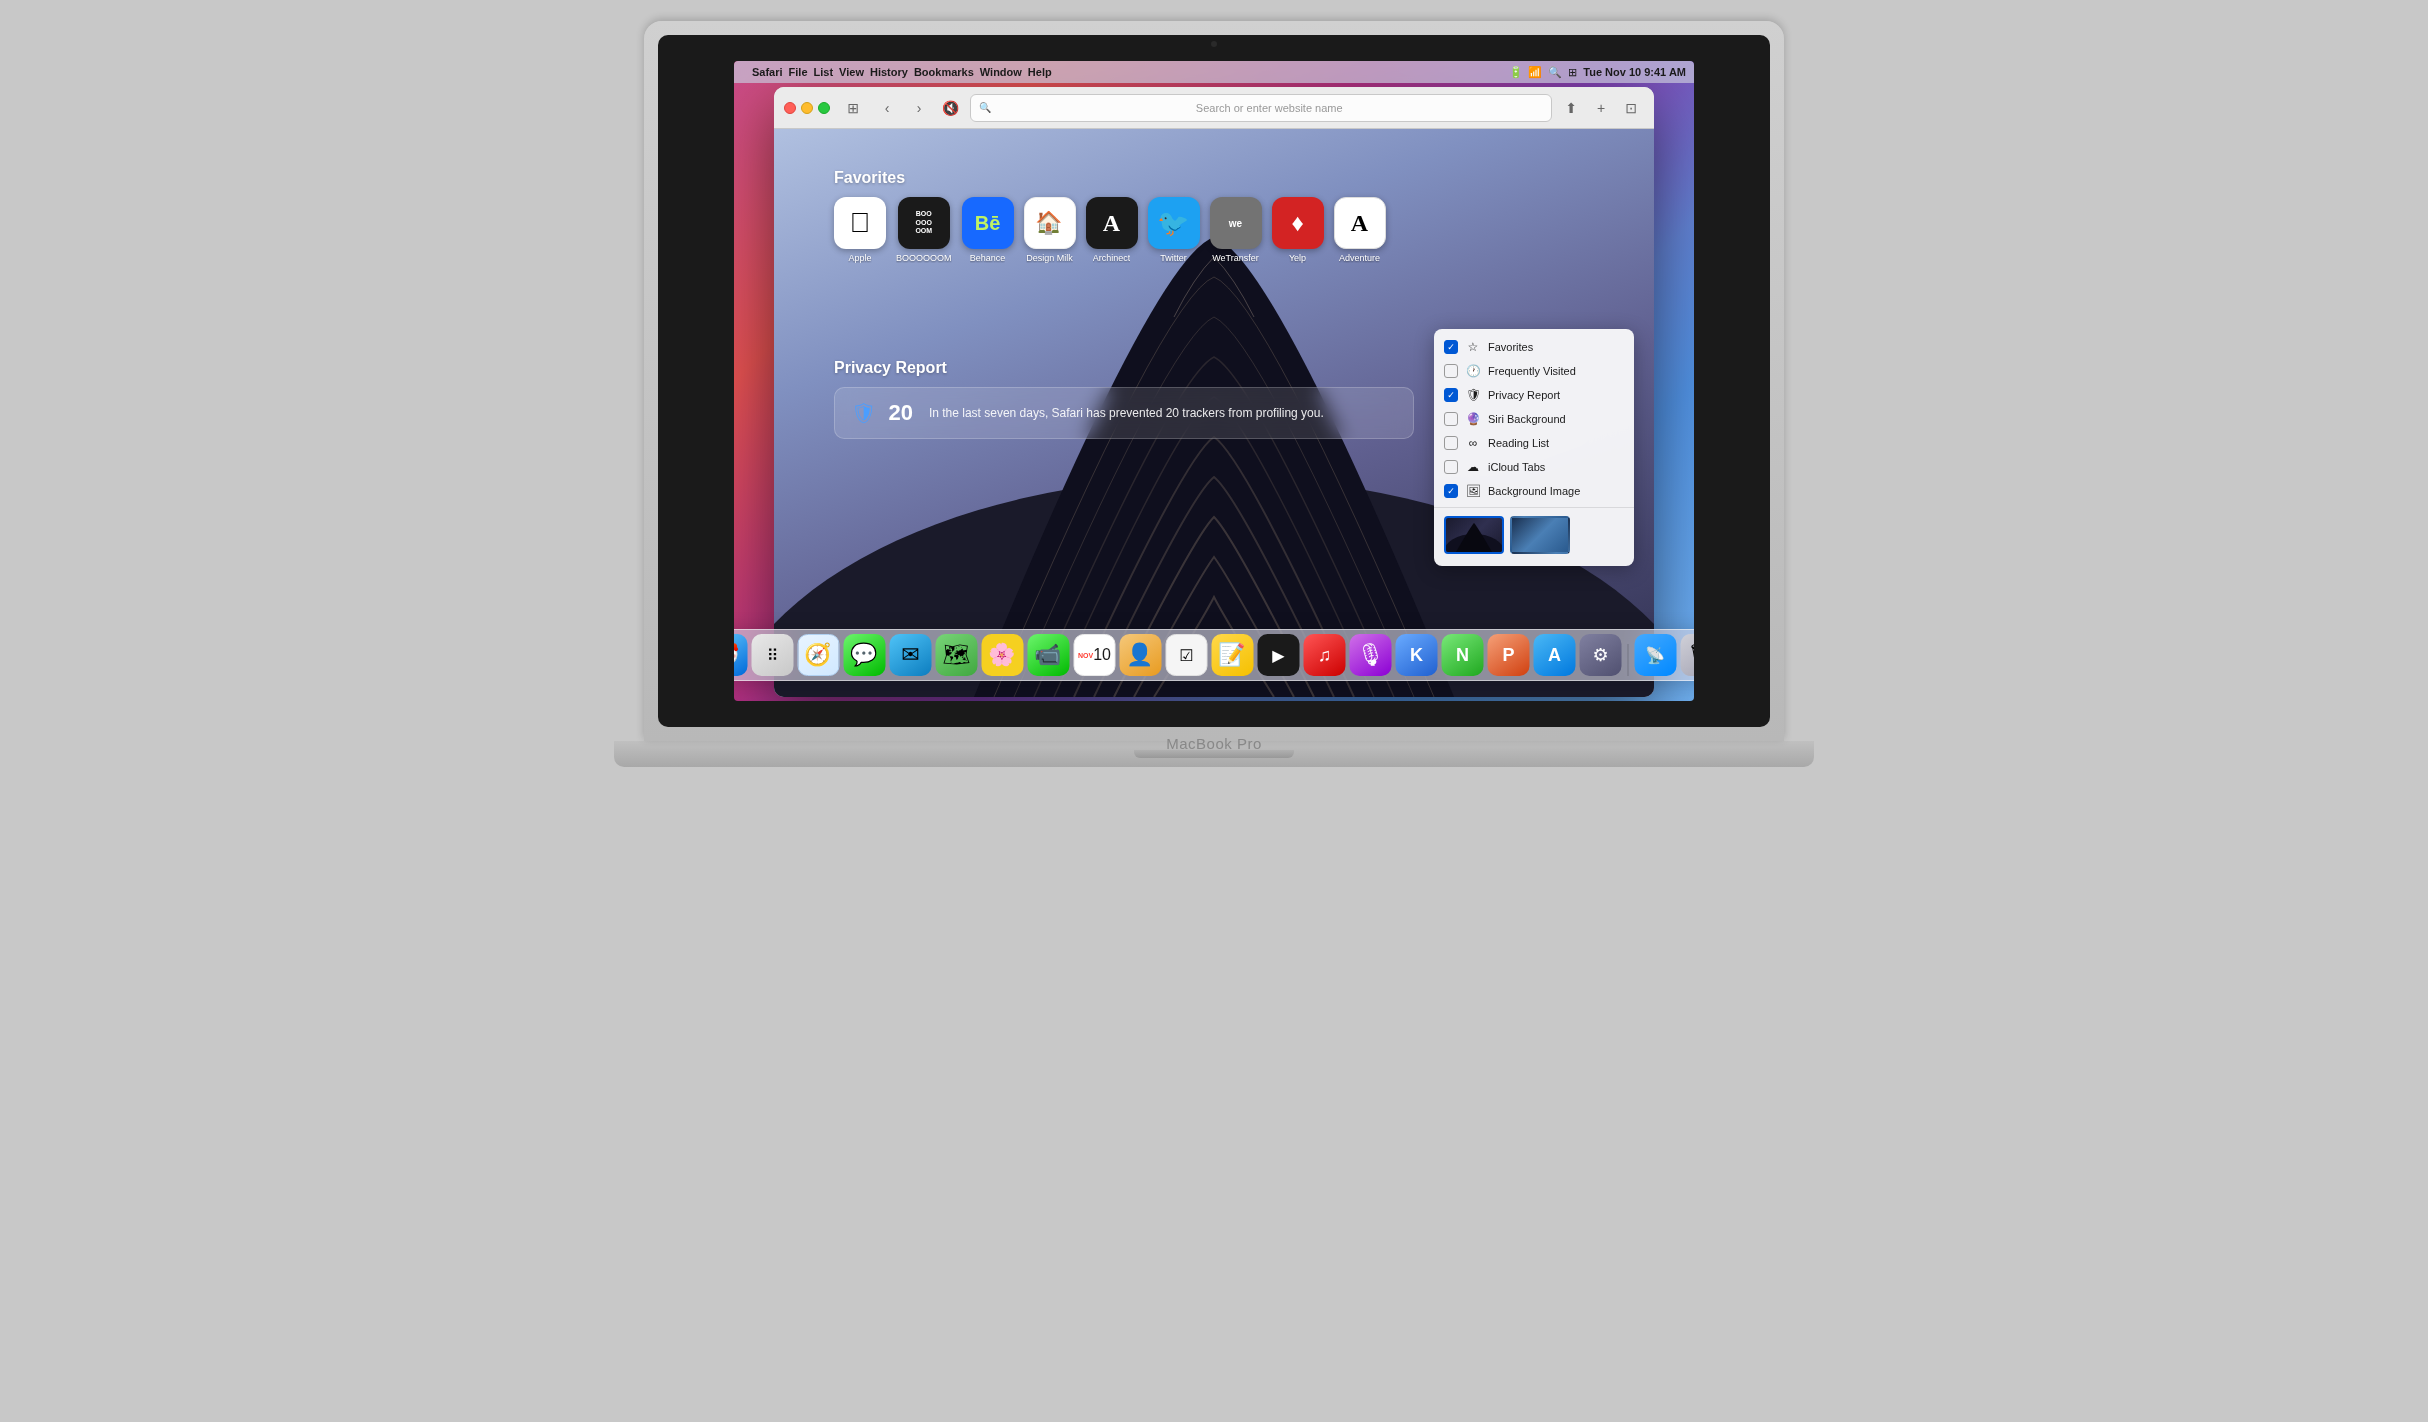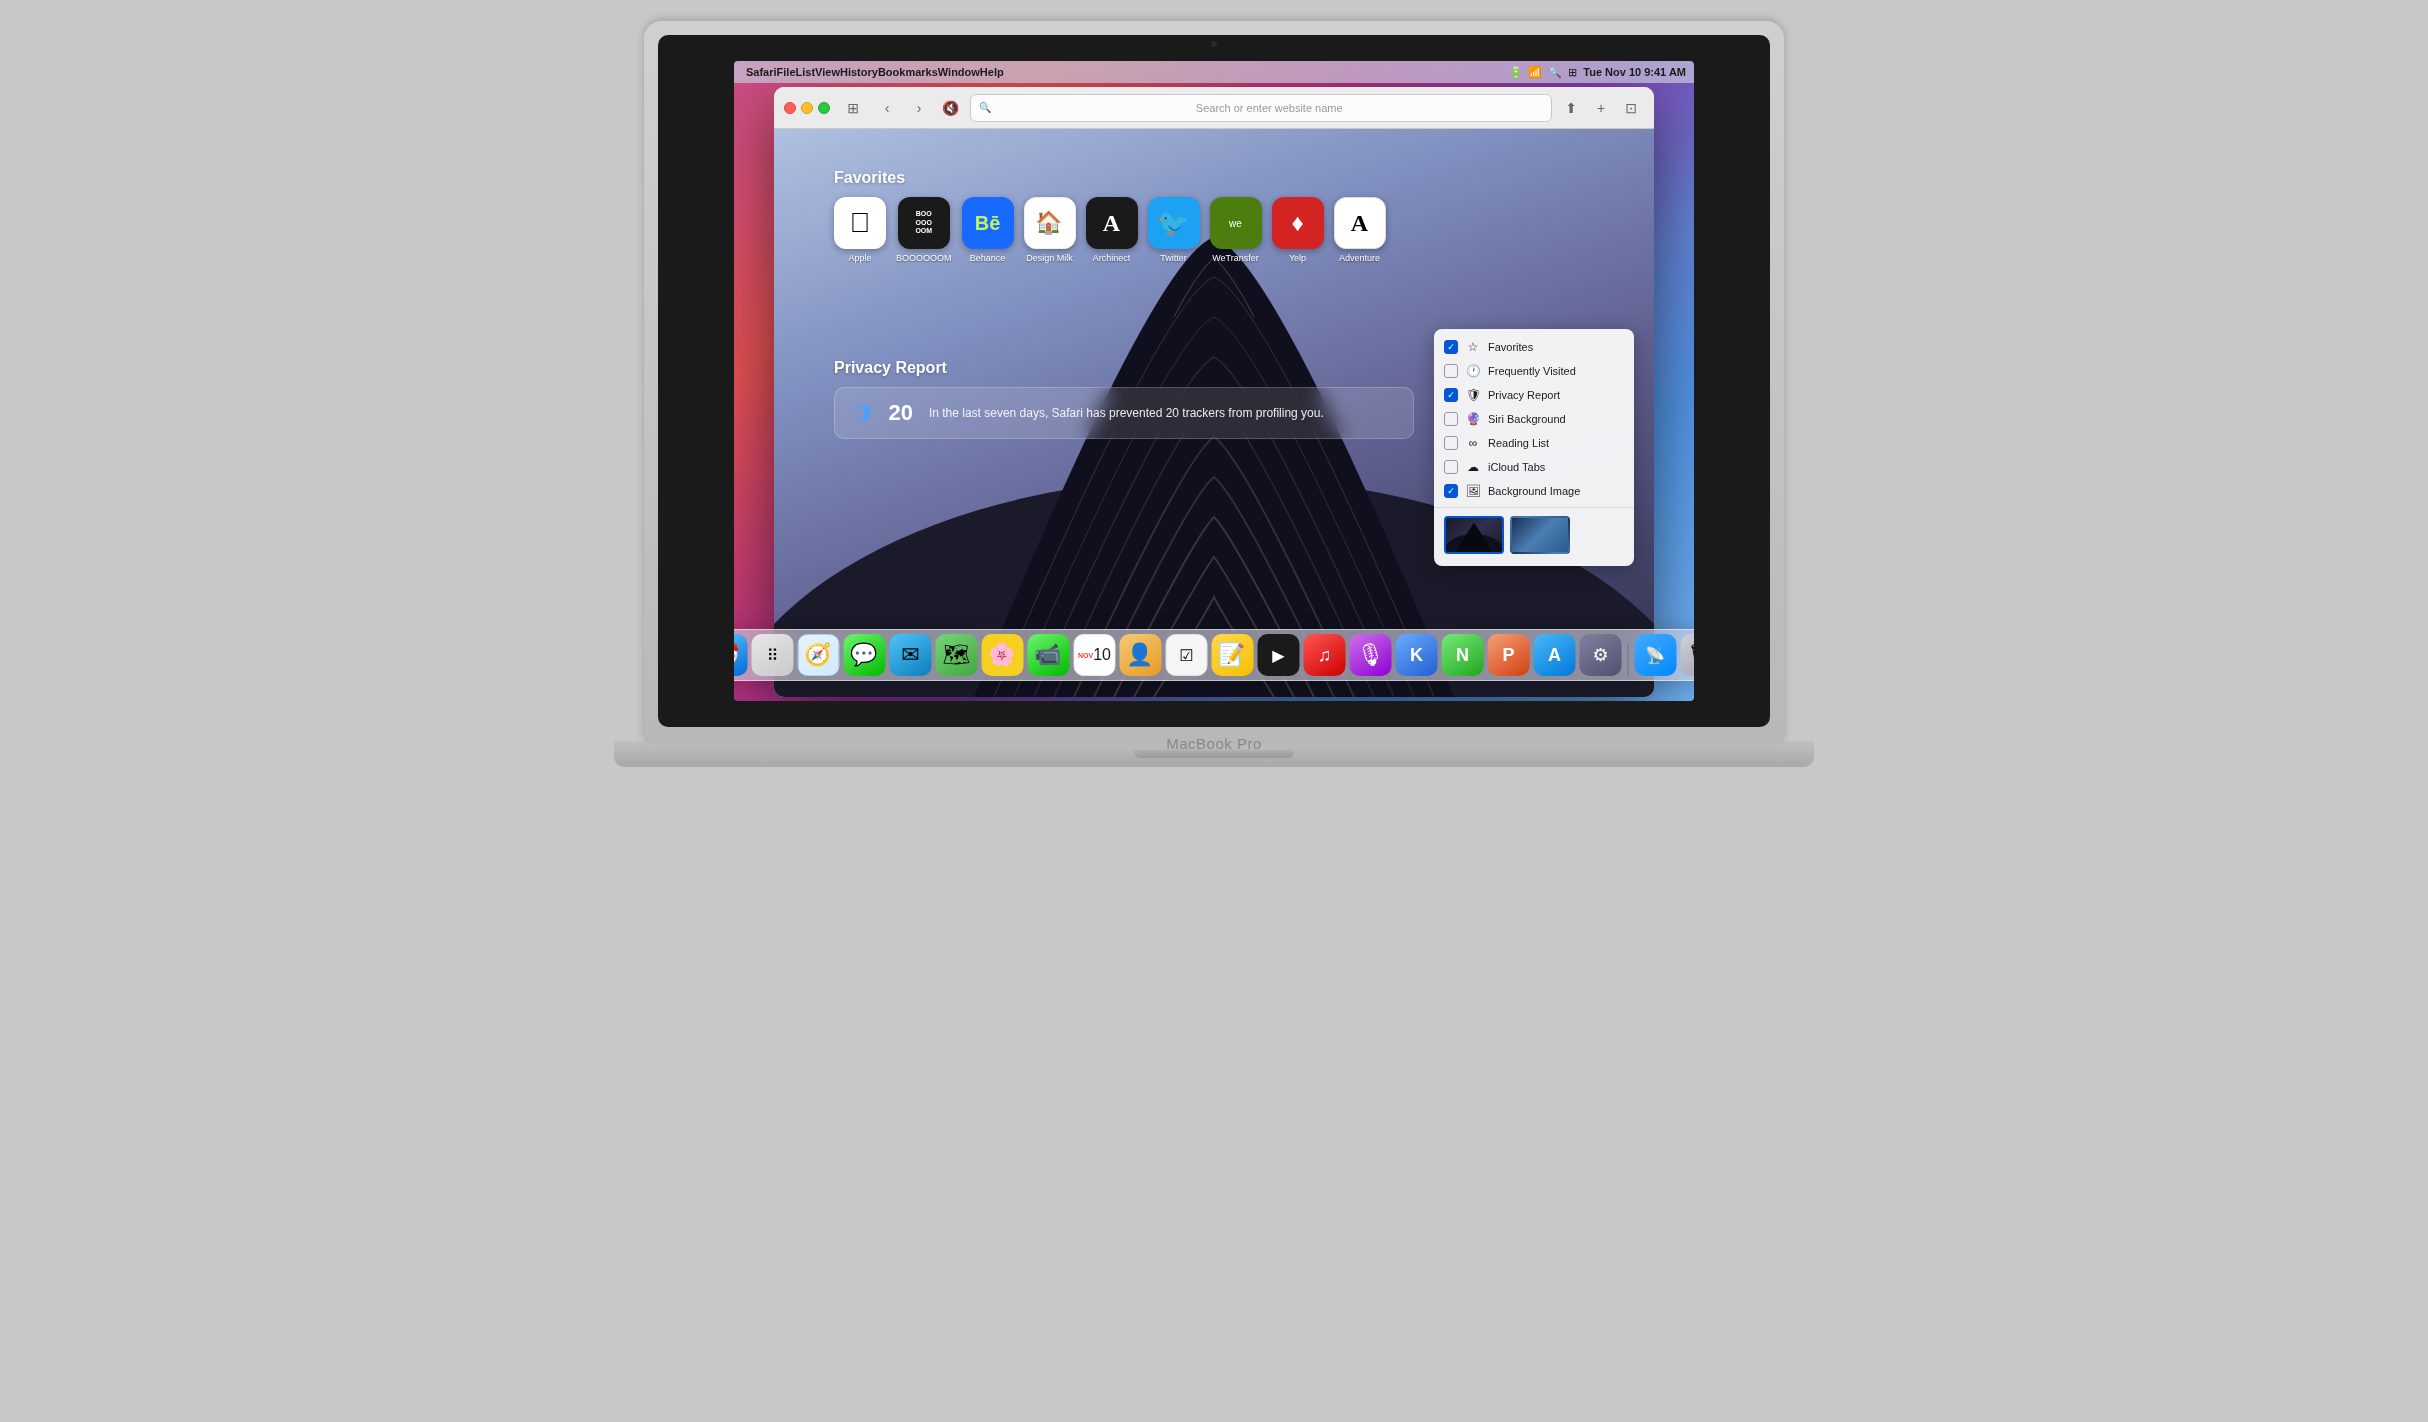--- a/index.html
+++ b/index.html
@@ -85,21 +85,21 @@
       position: absolute;
       top: 0;
       left: 0;
       z-index: 100;
       font-size: 11px;
     }
 
     .menu-bar-left {
       display: flex;
       align-items: center;
-      gap: 0;
+      gap: 6px;
     }
 
     .apple-logo {
       font-size: 13px;
       margin-right: 4px;
     }
 
     .menu-item {
       font-weight: 600;
       font-size: 11px;
@@ -639,21 +639,21 @@
                   </div>
 
                   <div class="fav-item">
                     <div class="fav-icon" style="background:#1da1f2;display:flex;align-items:center;justify-content:center;color:white;font-size:26px;">
                       🐦
                     </div>
                     <span class="fav-label">Twitter</span>
                   </div>
 
                   <div class="fav-item">
-                    <div class="fav-icon" style="background:#4d7c0f;color:#fff;display:flex;align-items:center;justify-content:center;font-size:10px;font-weight:400;">
+                    <div class="fav-icon" style="background:#737373;color:#fff;display:flex;align-items:center;justify-content:center;font-size:10px;font-weight:700;">
                       we
                     </div>
                     <span class="fav-label">WeTransfer</span>
                   </div>
 
                   <div class="fav-item">
                     <div class="fav-icon" style="background:#d32323;display:flex;align-items:center;justify-content:center;color:white;font-size:24px;font-weight:900;">
                       ♦
                     </div>
                     <span class="fav-label">Yelp</span>

